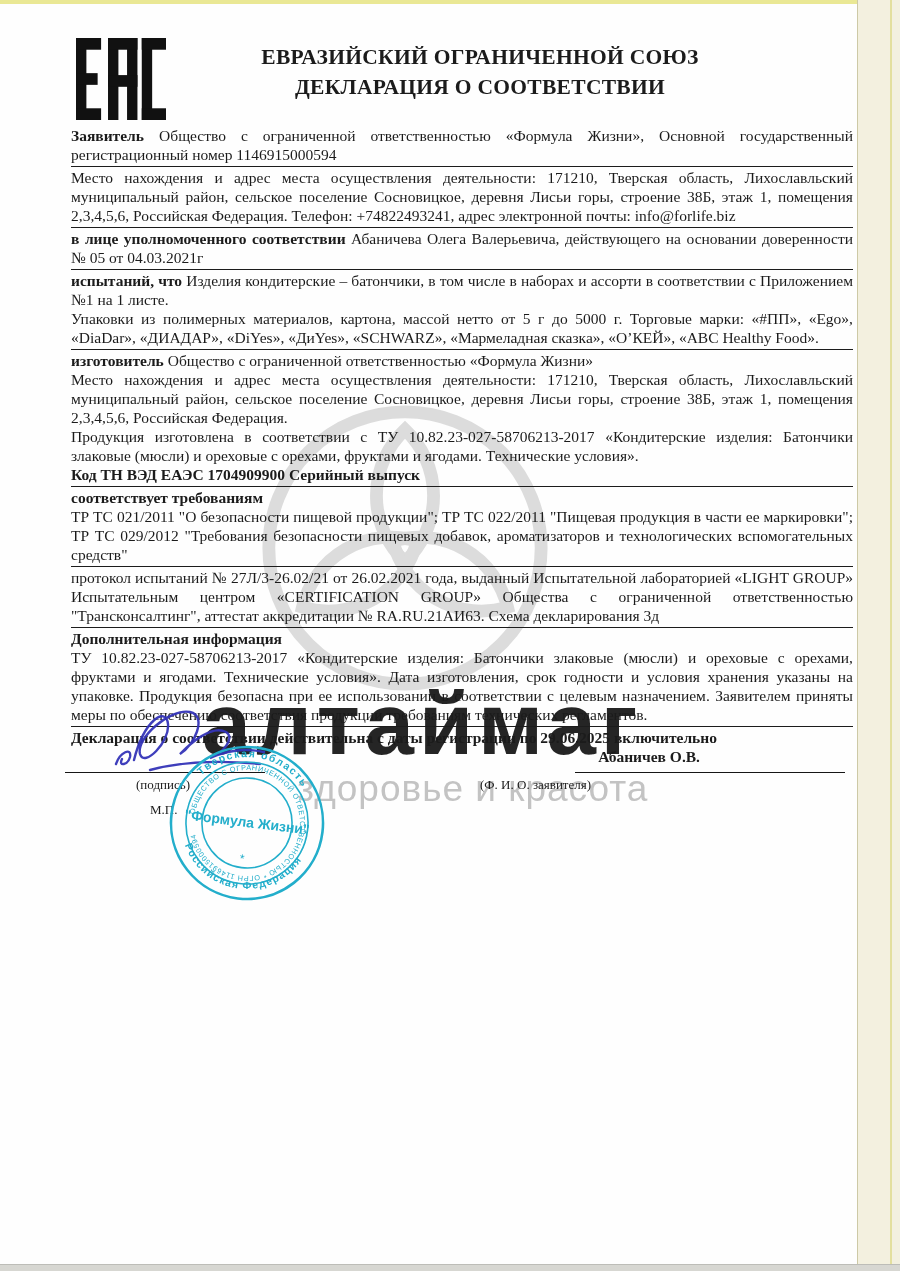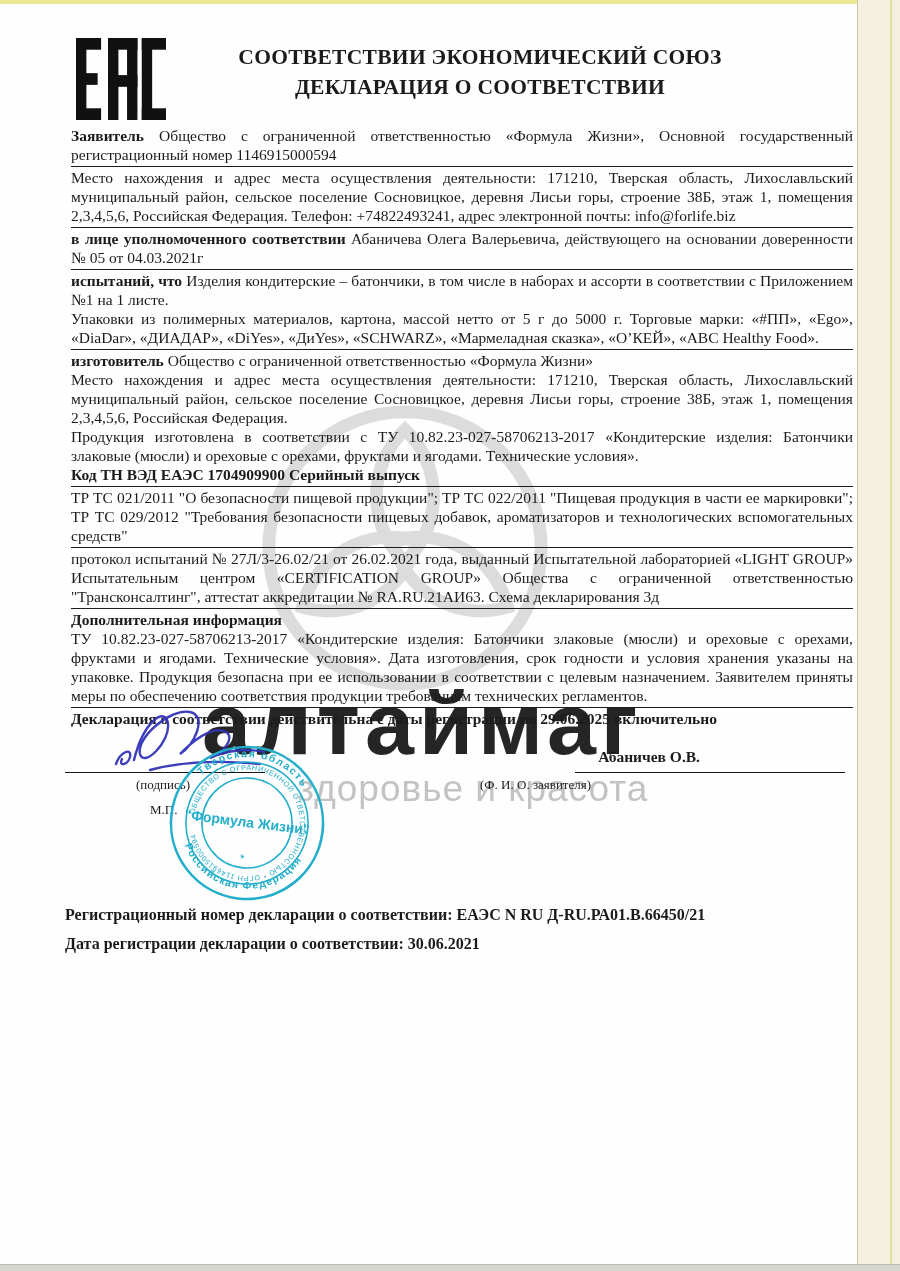--- a/index.html
+++ b/index.html
@@ -73,21 +73,21 @@
         <rect x="59" y="0" width="12" height="84"></rect>
       <rect x="37" y="0" width="34" height="12"></rect>
         <rect x="37" y="38" width="34" height="12"></rect>
       <rect x="76" y="0" width="12" height="84"></rect>
         <rect x="76" y="0" width="28" height="12"></rect>
       <rect x="76" y="72" width="28" height="12"></rect>
     </g>
   </svg>
 
   <div class="titles">
-    <div>СООТВЕТСТВИИ ЭКОНОМИЧЕСКИЙ СОЮЗ</div>
+    <div>ЕВРАЗИЙСКИЙ ОГРАНИЧЕННОЙ СОЮЗ</div>
     <div>ДЕКЛАРАЦИЯ О СООТВЕТСТВИИ</div>
   </div>
 
   <main class="doc">
     <section class="row">
       <p><b class="lead">Заявитель</b>
          <span>Общество с ограниченной ответственностью «Формула Жизни», Основной государственный регистрационный номер 1146915000594</span></p>
     </section>
     <section class="row">
       <p>Место нахождения и адрес места осуществления деятельности: 171210, Тверская область, Лихославльский муниципальный район, сельское поселение Сосновицкое, деревня Лисьи горы, строение 38Б, этаж 1, помещения 2,3,4,5,6, Российская Федерация. Телефон: +74822493241, адрес электронной почты: info@forlife.biz</p>
@@ -102,20 +102,21 @@
       <p>Упаковки из полимерных материалов, картона, массой нетто от 5 г до 5000 г. Торговые марки: «#ПП», «Ego», «DiaDar», «ДИАДАР», «DiYes», «ДиYes», «SCHWARZ», «Мармеладная сказка», «О’КЕЙ», «ABC Healthy Food».</p>
     </section>
     <section class="row">
       <p><b class="lead">изготовитель</b>
          <span>Общество с ограниченной ответственностью «Формула Жизни»</span></p>
       <p>Место нахождения и адрес места осуществления деятельности: 171210, Тверская область, Лихославльский муниципальный район, сельское поселение Сосновицкое, деревня Лисьи горы, строение 38Б, этаж 1, помещения 2,3,4,5,6, Российская Федерация.</p>
       <p>Продукция изготовлена в соответствии с ТУ 10.82.23-027-58706213-2017 «Кондитерские изделия: Батончики злаковые (мюсли) и ореховые с орехами, фруктами и ягодами. Технические условия».</p>
       <p class="hd" style="font-weight:bold">Код ТН ВЭД ЕАЭС  1704909900 Серийный выпуск</p>
     </section>
     <section class="row">
+      <p class="hd">соответствует требованиям</p>
       <p>ТР ТС 021/2011 "О безопасности пищевой продукции"; ТР ТС 022/2011 "Пищевая продукция в части ее маркировки"; ТР ТС 029/2012 "Требования безопасности пищевых добавок, ароматизаторов и технологических вспомогательных средств"</p>
     </section>
     <section class="row">
       <p>протокол испытаний № 27Л/3-26.02/21 от 26.02.2021 года, выданный Испытательной лабораторией «LIGHT GROUP» Испытательным центром «CERTIFICATION GROUP» Общества с ограниченной ответственностью "Трансконсалтинг", аттестат аккредитации № RA.RU.21АИ63. Схема декларирования 3д</p>
     </section>
     <section class="row">
       <p class="hd">Дополнительная информация</p>
       <p>ТУ 10.82.23-027-58706213-2017 «Кондитерские изделия: Батончики злаковые (мюсли) и ореховые с орехами, фруктами и ягодами. Технические условия». Дата изготовления, срок годности и условия хранения указаны на упаковке. Продукция безопасна при ее использовании в соответствии с целевым назначением. Заявителем приняты меры по обеспечению соответствия продукции требованиям технических регламентов.</p>
     </section>
     <section class="row">
@@ -158,18 +159,14 @@
       <text x="0" y="4" text-anchor="middle" font-size="14" font-weight="bold">"Формула Жизни"</text>
       <text x="57" y="8" font-size="12">*</text>
       <text x="-3" y="40" font-size="12">*</text>
     </g>
   </svg>
 
   <div class="name-right">Абаничев О.В.</div>
   <div class="line-right"></div>
   <div class="cap-right">(Ф. И. О. заявителя)</div>
 
-  <div class="footer">
-    <div>Регистрационный номер декларации о соответствии: ЕАЭС N RU Д-RU.РА01.В.66450/21</div>
-    <div class="l2">Дата регистрации декларации о соответствии: 30.06.2021</div>
-  </div>
 
 </div>
 
 </body></html>

